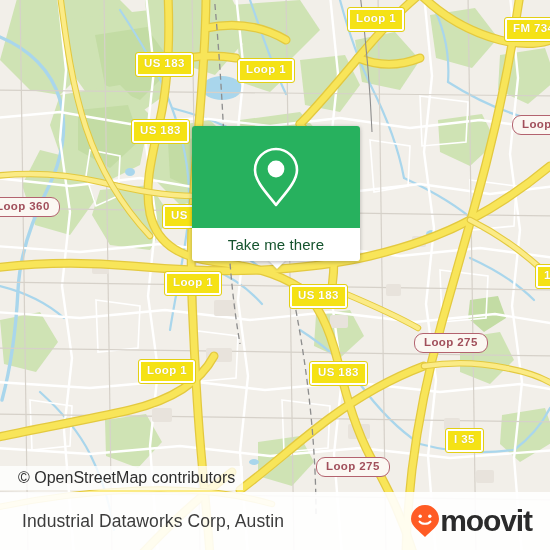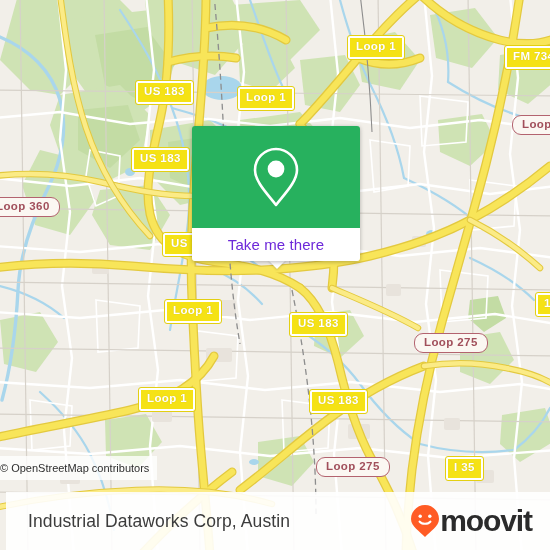--- a/index.html
+++ b/index.html
@@ -34,21 +34,20 @@
     z-index: 40;
   }
   .shield.yellow {
     background: #f5e215;
     color: #ffffff;
     border: 2px solid #ffffff;
     outline: 1px solid #e3cf12;
     padding: 3px 6px 4px 6px;
     border-radius: 2px;
     text-shadow: 0 0 1px rgba(120,100,0,.35);
-    margin-top: 28px;
   }
   .shield.pill {
     background: #fbf7f2;
     color: #a14f5b;
     border: 1.6px solid #b3636f;
     padding: 2.5px 9px 3.5px 9px;
     border-radius: 9px;
     font-size: 11.5px;
   }
 
@@ -69,63 +68,62 @@
     align-items: center;
     justify-content: center;
   }
   .pin-svg { display: block; }
   .callout-btn {
     height: 33px;
     background: #ffffff;
     display: flex;
     align-items: center;
     justify-content: center;
-    color: #6d28d9;
+    color: #14532d;
     font-size: 15px;
     letter-spacing: .1px;
     cursor: pointer;
   }
   .callout-tail {
     position: absolute;
     left: 268px; top: 260px;
     width: 0; height: 0;
     border-left: 9px solid transparent;
     border-right: 9px solid transparent;
     border-top: 9px solid #ffffff;
     filter: drop-shadow(0 1px 1px rgba(0,0,0,.18));
     z-index: 59;
   }
 
   
   .attribution {
     position: absolute;
-    left: 0; top: 456px;
+    left: 0; top: 466px;
     height: 24px;
-    padding: 0 8px 0 0;
+    padding: 0 8px 0 18px;
     display: flex;
     align-items: center;
     background: rgba(255,255,255,.78);
     color: #2e2e2e;
-    font-size: 11px;
+    font-size: 16px;
     z-index: 55;
     white-space: nowrap;
   }
 
   
   .footer {
     position: absolute;
     left: 0; right: 0; bottom: 0;
     height: 58px;
     background: rgba(255,255,255,.90);
     display: flex;
     align-items: center;
     justify-content: space-between;
     padding: 0 18px 0 22px;
     z-index: 70;
-    margin-left: 6px;
   }
   .footer-title {
     font-size: 17.5px;
     color: #3c3c3c;
     letter-spacing: .1px;
     white-space: nowrap;
   }
   .brand {
     display: flex;
     align-items: center;

